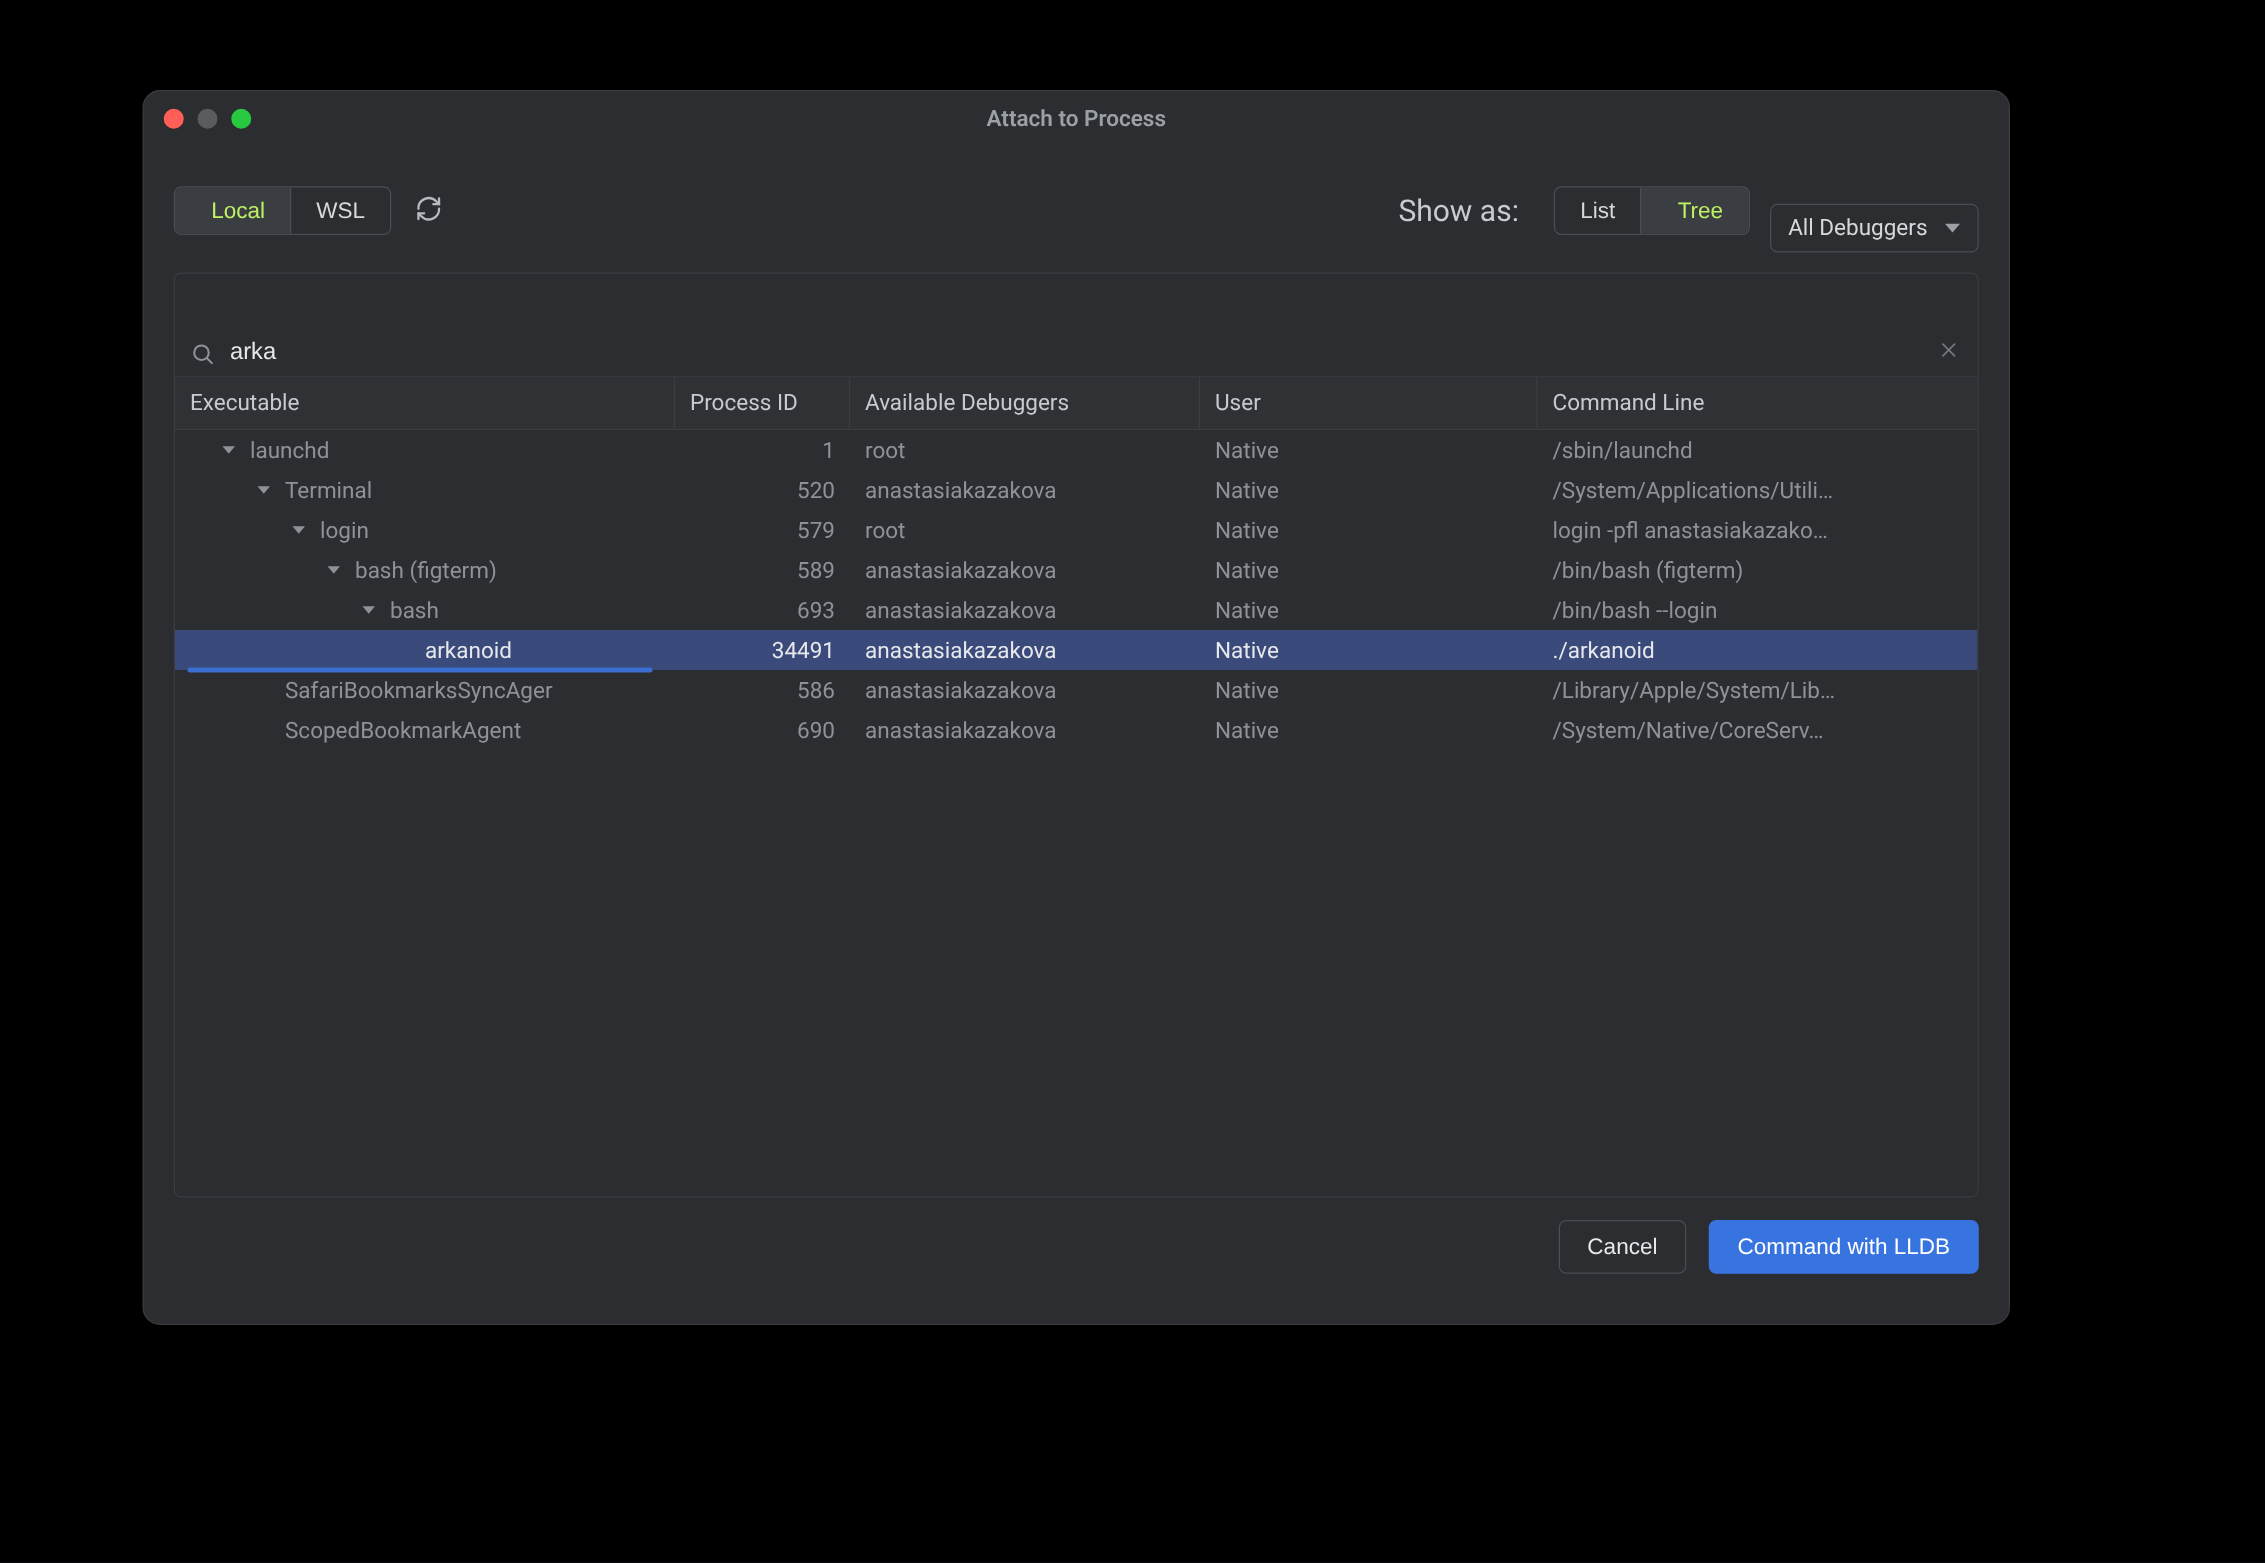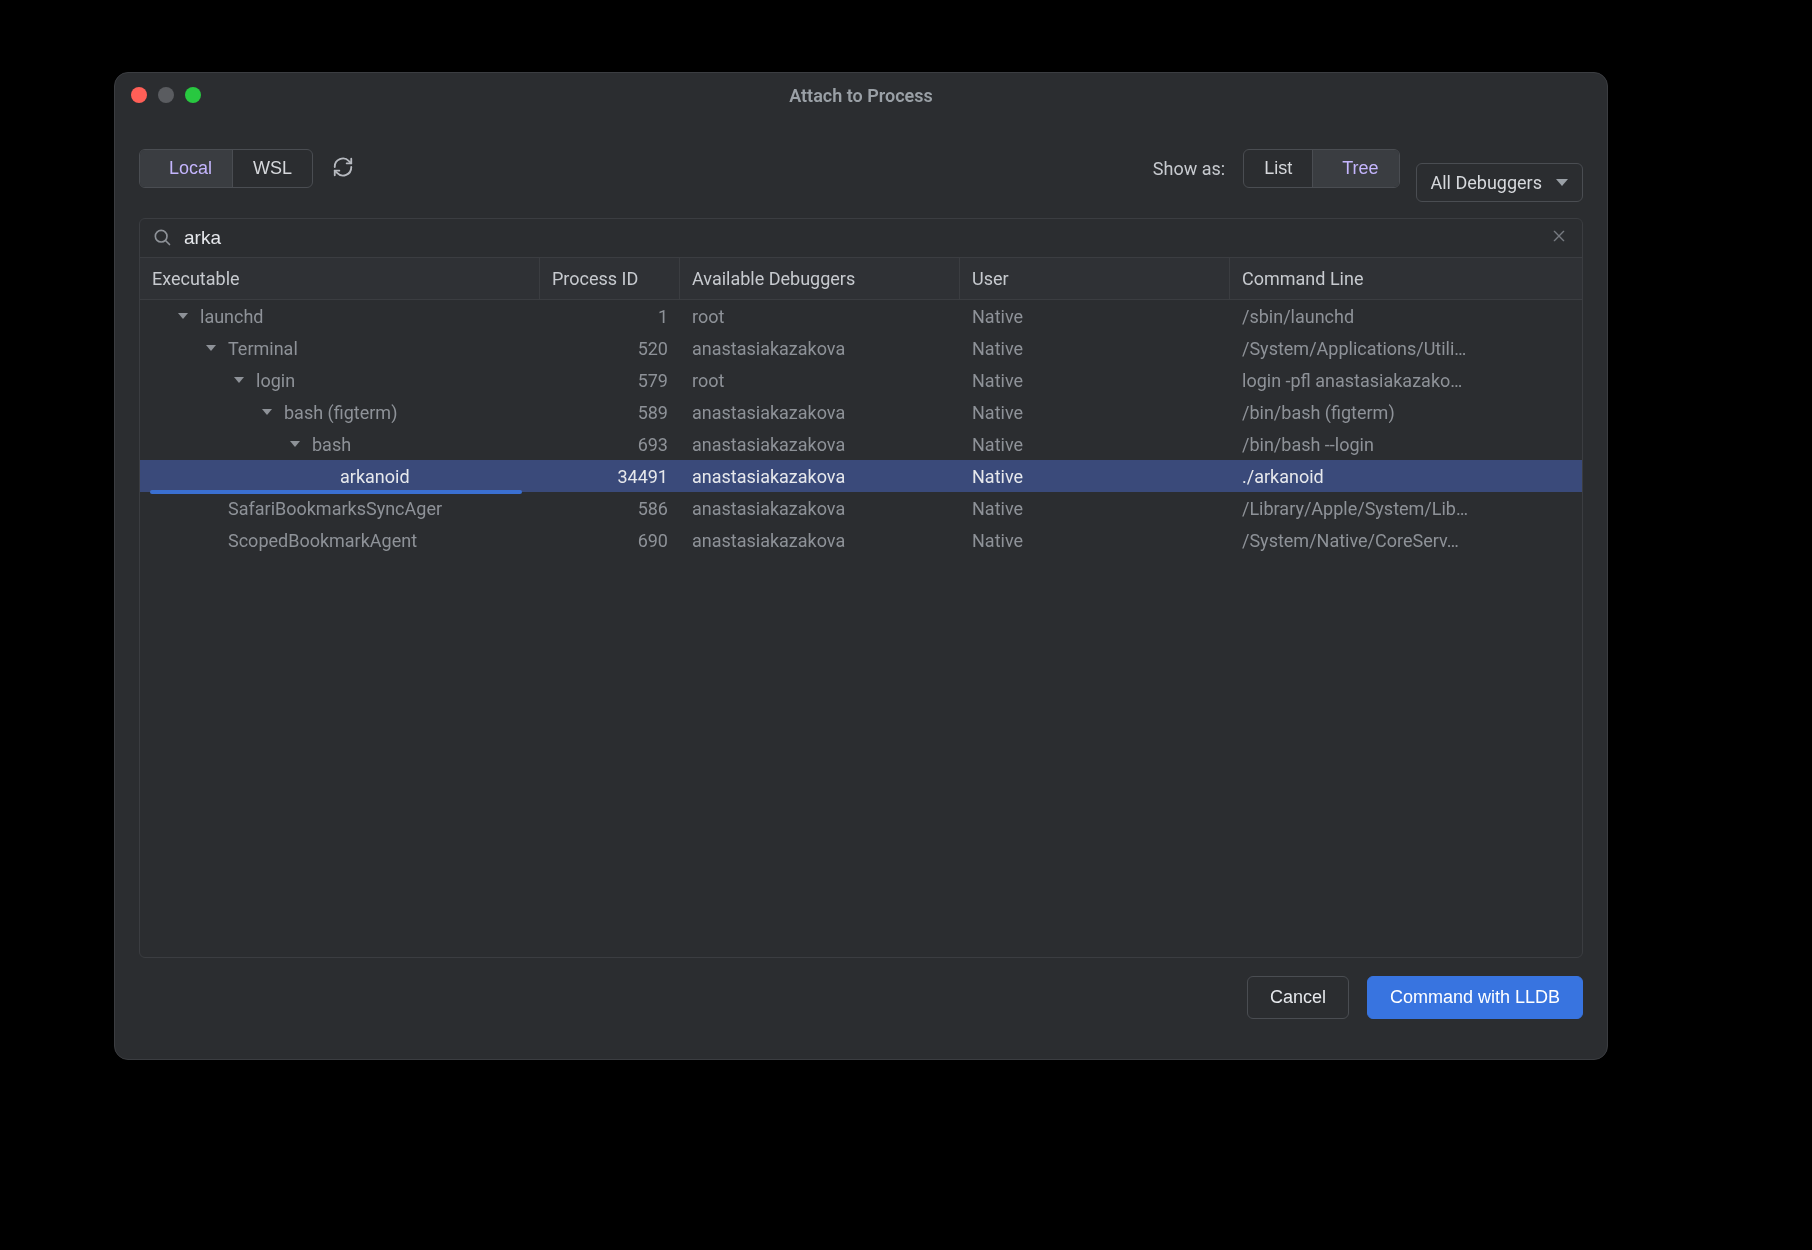--- a/index.html
+++ b/index.html
@@ -73,34 +73,34 @@
   }
   .seg .segbtn {
     background: transparent;
     border: none;
     color: #d6d8dc;
     font-size: 18px;
     padding: 8px 20px;
     cursor: pointer;
   }
   .seg .segbtn + .segbtn { border-left: 1px solid #4a4d52; }
-  .seg .segbtn.active { background: #3a3d41; color: #c4b5fd; padding-left: 29px; }
+  .seg .segbtn.active { background: #3a3d41; color: #bef264; padding-left: 29px; }
   .iconbtn {
     background: transparent;
     border: none;
     color: #b7bac0;
     cursor: pointer;
     width: 28px; height: 28px;
     display: inline-flex; align-items: center; justify-content: center;
   }
   .grow { flex: 1; }
   .label-showas {
     color: #c7cacf;
-    font-size: 18px;
-    margin-right: 2px;
+    font-size: 24px;
+    margin-right: 12px;
   }
   .dropdown {
     border: 1px solid #4a4d52;
     border-radius: 6px;
     padding: 8px 14px;
     display: inline-flex;
     align-items: center;
     gap: 14px;
     color: #d6d8dc;
     font-size: 18px;
@@ -119,24 +119,25 @@
     border: 1px solid #3b3d41;
     border-radius: 6px;
     display: flex;
     flex-direction: column;
     flex: 1 1 auto;
     min-height: 0;
     background: #2b2d30;
   }
   .searchbar {
     display: flex;
-    align-items: flex-start;
+    align-items: flex-end;
     gap: 12px;
     padding: 8px 12px;
     border-bottom: 1px solid #3b3d41;
+    margin-top: 44px;
   }
   .searchbar input {
     flex: 1;
     background: transparent;
     border: none;
     outline: none;
     color: #e6e8ec;
     font-size: 19px;
   }
   .searchbar .search-icon svg { display: block; }

